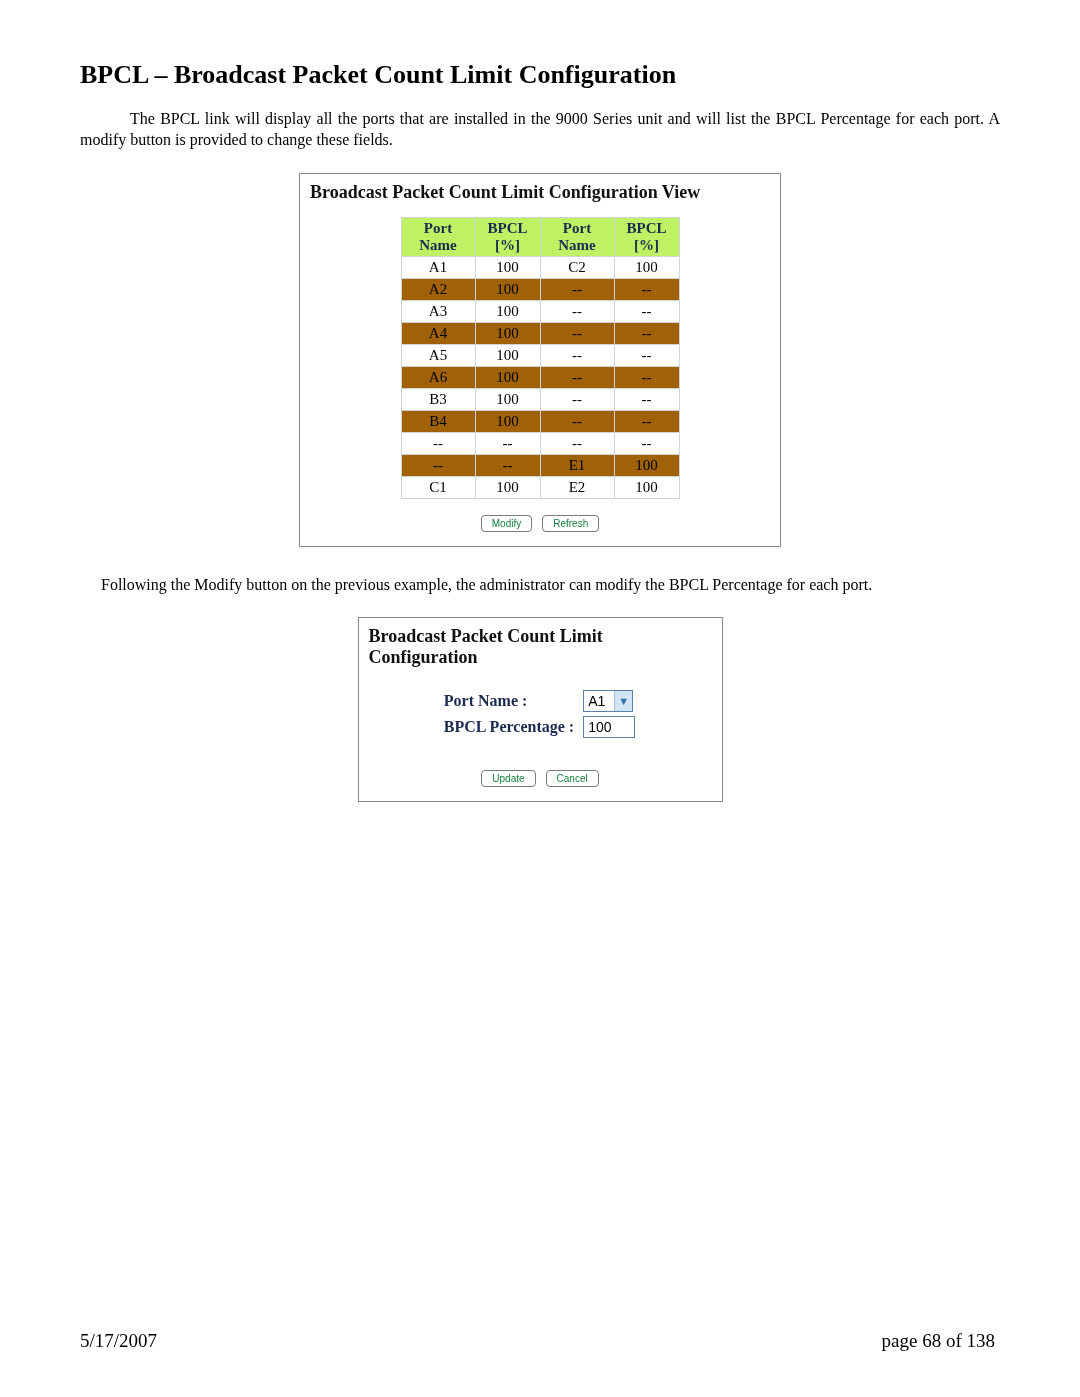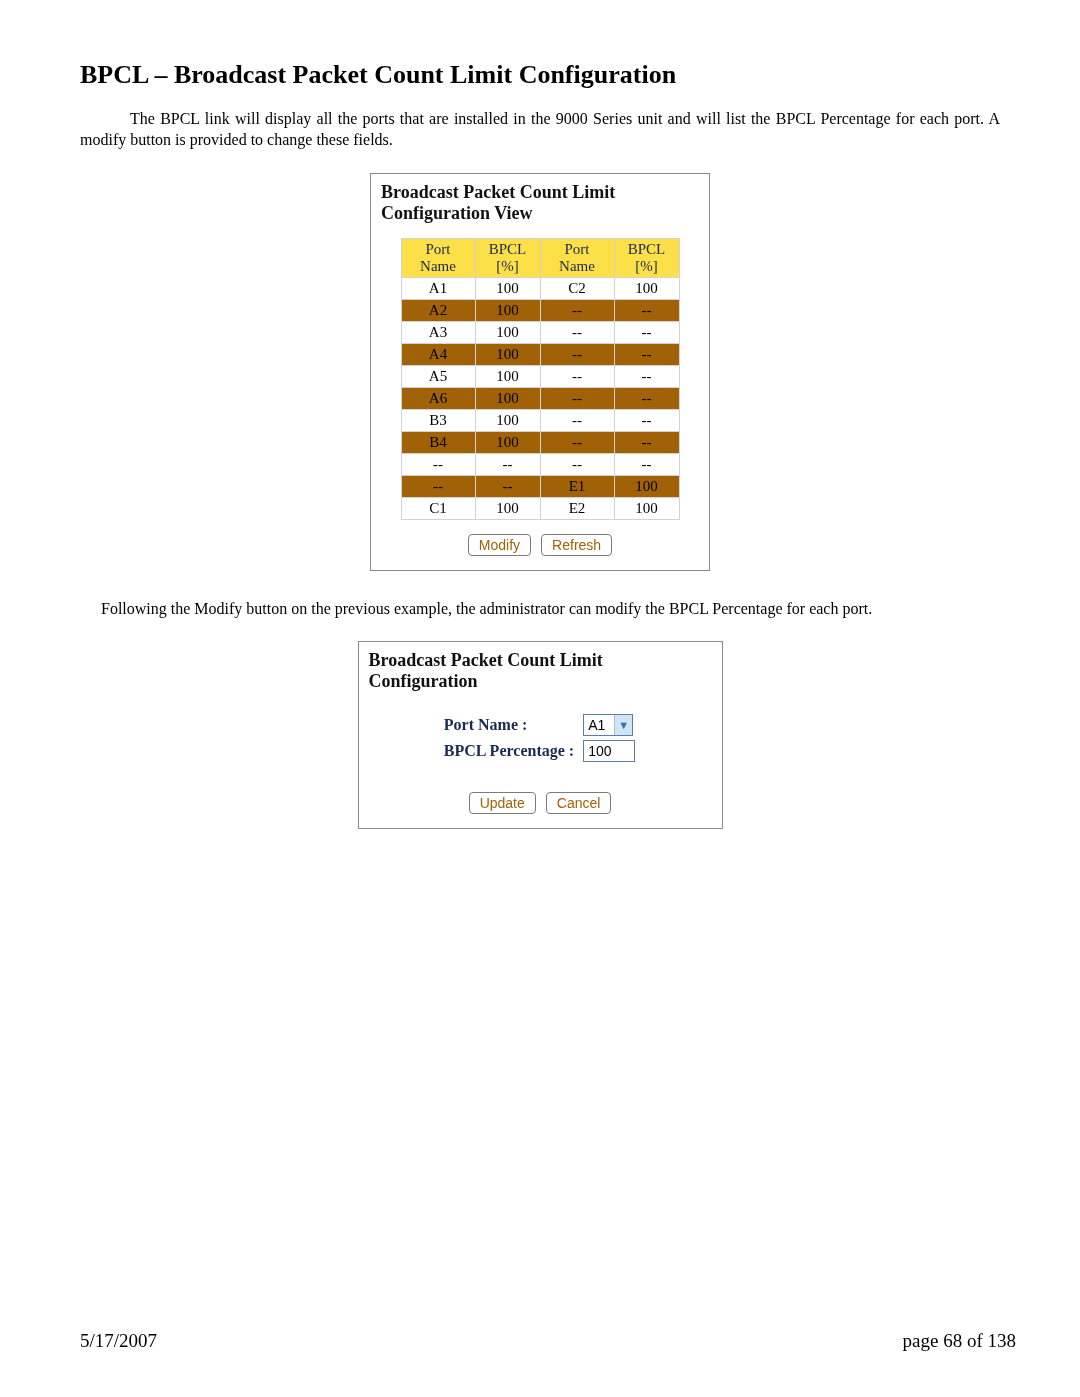--- a/index.html
+++ b/index.html
@@ -32,21 +32,21 @@
     display: inline-block;
     width: 50px;
   }
   .panel {
     border: 1px solid #8a8a8a;
     background: #fff;
     margin: 0 auto 28px auto;
     box-sizing: border-box;
     padding: 6px 10px 14px 10px;
   }
-  .panel-view { width: 340px; }
+  .panel-view { width: 482px; }
   .panel-edit { width: 365px; }
   .panel-title {
     font-weight: bold;
     font-size: 18px;
     margin: 2px 0 14px 0;
     font-family: "Times New Roman", Times, serif;
     color: #111;
   }
   .panel-edit .panel-title { margin-bottom: 20px; }
 
@@ -58,41 +58,41 @@
   table.data th, table.data td {
     font-family: "Times New Roman", Times, serif;
     font-size: 15px;
     text-align: center;
     border: 1px solid #d0d4d8;
     padding: 2px 6px;
     height: 20px;
     box-sizing: border-box;
   }
   table.data th {
-    background: #fde047;
+    background: #bef264;
     color: #1a2a50;
-    font-weight: normal;
+    font-weight: bold;
   }
   table.data tr.alt td { background: #a16207; text-align: center; }
   table.data tr.plain td { background: #fff; }
   .col-port { width: 74px; }
   .col-bpcl { width: 65px; }
 
   .btnrow {
     text-align: center;
   }
   button.ui {
     font-family: Arial, Helvetica, sans-serif;
-    font-size: 14px;
+    font-size: 10px;
     background: #fff;
     border: 1px solid #7a7a7a;
     border-radius: 4px;
     padding: 2px 10px;
     margin: 0 3px;
-    color: #a16207;
+    color: #15803d;
     cursor: pointer;
   }
 
   
   table.form {
     margin: 8px auto 28px auto;
     border-collapse: separate;
     border-spacing: 0;
   }
   table.form td.lbl {
@@ -137,21 +137,21 @@
     box-sizing: border-box;
     padding: 0 4px;
     width: 52px;
   }
 
   
   .footer {
     position: absolute;
     bottom: 45px;
     left: 80px;
-    right: 64px;
+    right: 85px;
     display: flex;
     justify-content: space-between;
     font-size: 19px;
     font-family: "Times New Roman", Times, serif;
   }
 </style>
 </head>
 <body>
 
 <div class="page">

